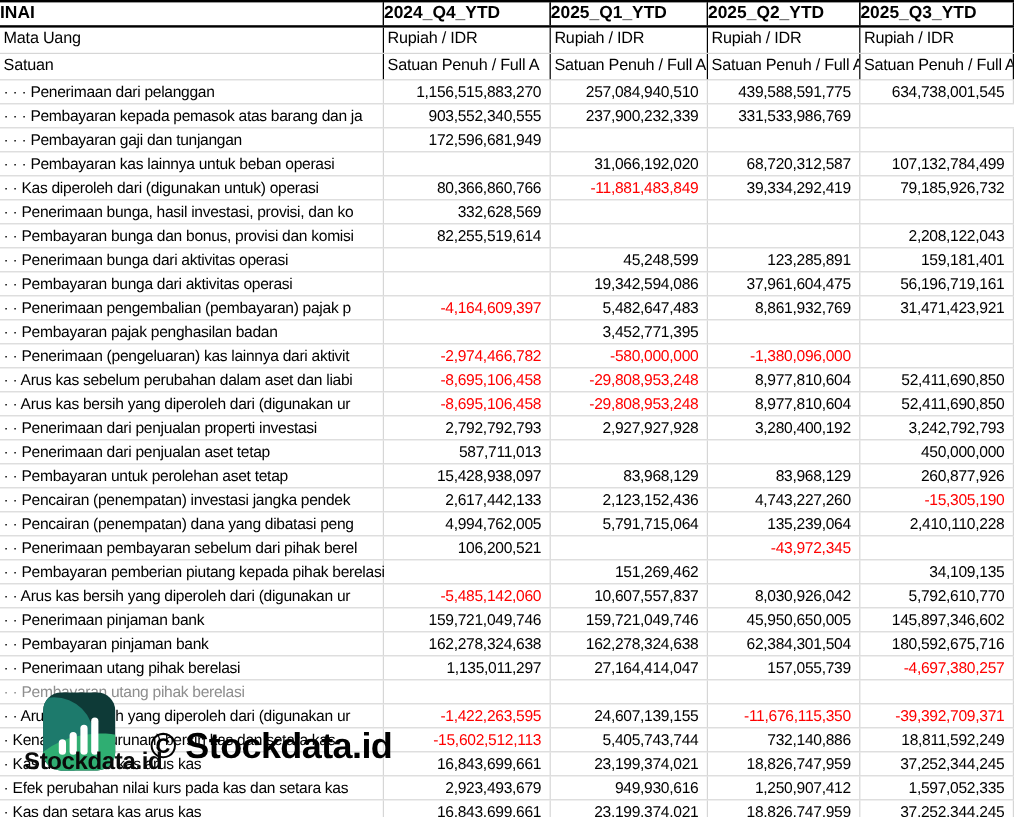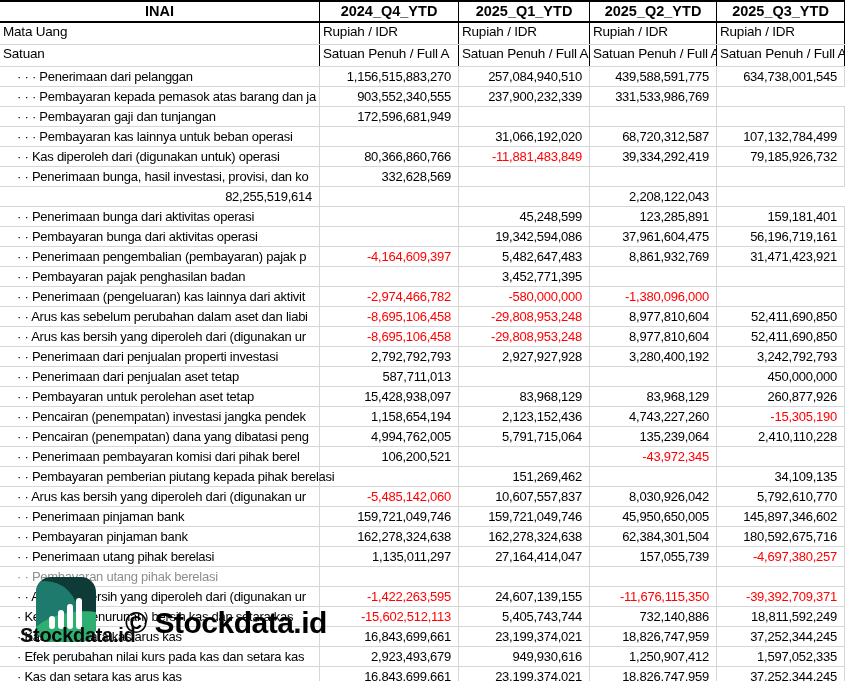--- a/index.html
+++ b/index.html
@@ -6,32 +6,32 @@
   #screen{
     position:relative;width:845px;height:681px;background:#fff;overflow:hidden;
     font-family:"Liberation Sans",sans-serif;color:#000;
   }
   .grid-row{display:grid;grid-template-columns:320px 139px 131px 127px 128px;box-sizing:border-box;}
   .cell{box-sizing:border-box;overflow:hidden;white-space:nowrap;}
 
   
   .hdr{height:23px;border-top:2px solid #000;border-bottom:2px solid #000;}
   .hdr .cell{border-right:1px solid #000;border-left:1px solid #000;margin-left:-1px;
-    font-weight:bold;font-size:14.5px;line-height:19px;text-align:center;}
+    font-weight:bold;font-size:14.5px;line-height:19px;}
   .hdr .cell:first-child{margin-left:0;border-left:none;}
 
   
   .meta{height:22px;border-bottom:1px solid #d6d6d6;}
   .meta .cell{border-right:1px solid #000;font-size:13.5px;line-height:17px;padding-left:3px;letter-spacing:-0.2px;}
   .meta .cell.rowhead{border-right:1px solid #000;}
 
   
   .brow{height:20px;border-bottom:1px solid #d6d6d6;}
   .brow .cell{border-right:1px solid #d6d6d6;font-size:13px;line-height:19px;letter-spacing:-0.25px;}
-  .brow .label{padding-left:17px;}
+  .brow .label{padding-left:3px;}
   .brow.ovf .label{overflow:visible;position:relative;z-index:1;}
   .brow.muted .label{color:#8e8e8e;}
   .num{text-align:right;padding-right:7px;font-size:13px;}
   .num.neg{color:#ff0000;}
 
   
   .wm-logo{position:absolute;left:36px;top:577px;width:60px;height:65px;border-radius:15px;
     background:#0e3a37;overflow:hidden;z-index:5;}
   .wm-logo::before{content:'';position:absolute;left:-24px;top:4px;width:66px;height:66px;border-radius:50%;background:#1d7a6c;}
   .wm-logo::after{content:'';position:absolute;left:-12px;bottom:-28px;width:100px;height:58px;border-radius:50%;background:#2fae72;transform:rotate(-10deg);}
@@ -111,20 +111,21 @@
       <div class="cell num">79,185,926,732</div>
     </div>
       <div class="grid-row brow">
       <div class="cell label">· · Penerimaan bunga, hasil investasi, provisi, dan ko</div>
       <div class="cell num">332,628,569</div>
       <div class="cell num"></div>
       <div class="cell num"></div>
       <div class="cell num"></div>
     </div>
       <div class="grid-row brow">
+      <div class="cell label">· · Pembayaran bunga dan bonus, provisi dan komisi</div>
       <div class="cell num">82,255,519,614</div>
       <div class="cell num"></div>
       <div class="cell num"></div>
       <div class="cell num">2,208,122,043</div>
     </div>
       <div class="grid-row brow">
       <div class="cell label">· · Penerimaan bunga dari aktivitas operasi</div>
       <div class="cell num"></div>
       <div class="cell num">45,248,599</div>
       <div class="cell num">123,285,891</div>
@@ -188,34 +189,34 @@
     </div>
       <div class="grid-row brow">
       <div class="cell label">· · Pembayaran untuk perolehan aset tetap</div>
       <div class="cell num">15,428,938,097</div>
       <div class="cell num">83,968,129</div>
       <div class="cell num">83,968,129</div>
       <div class="cell num">260,877,926</div>
     </div>
       <div class="grid-row brow">
       <div class="cell label">· · Pencairan (penempatan) investasi jangka pendek</div>
-      <div class="cell num">1,158,654,194</div>
+      <div class="cell num">2,617,442,133</div>
       <div class="cell num">2,123,152,436</div>
       <div class="cell num">4,743,227,260</div>
       <div class="cell num neg">-15,305,190</div>
     </div>
       <div class="grid-row brow">
       <div class="cell label">· · Pencairan (penempatan) dana yang dibatasi peng</div>
       <div class="cell num">4,994,762,005</div>
       <div class="cell num">5,791,715,064</div>
       <div class="cell num">135,239,064</div>
       <div class="cell num">2,410,110,228</div>
     </div>
       <div class="grid-row brow">
-      <div class="cell label">· · Penerimaan pembayaran komisi dari pihak berel</div>
+      <div class="cell label">· · Penerimaan pembayaran sebelum dari pihak berel</div>
       <div class="cell num">106,200,521</div>
       <div class="cell num"></div>
       <div class="cell num neg">-43,972,345</div>
       <div class="cell num"></div>
     </div>
       <div class="grid-row brow ovf">
       <div class="cell label">· · Pembayaran pemberian piutang kepada pihak berelasi</div>
       <div class="cell num"></div>
       <div class="cell num">151,269,462</div>
       <div class="cell num"></div>

